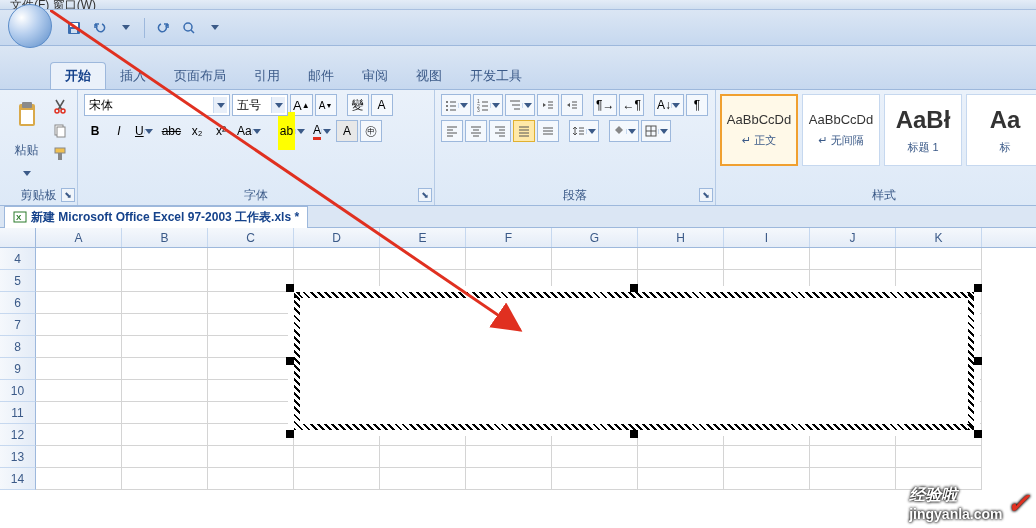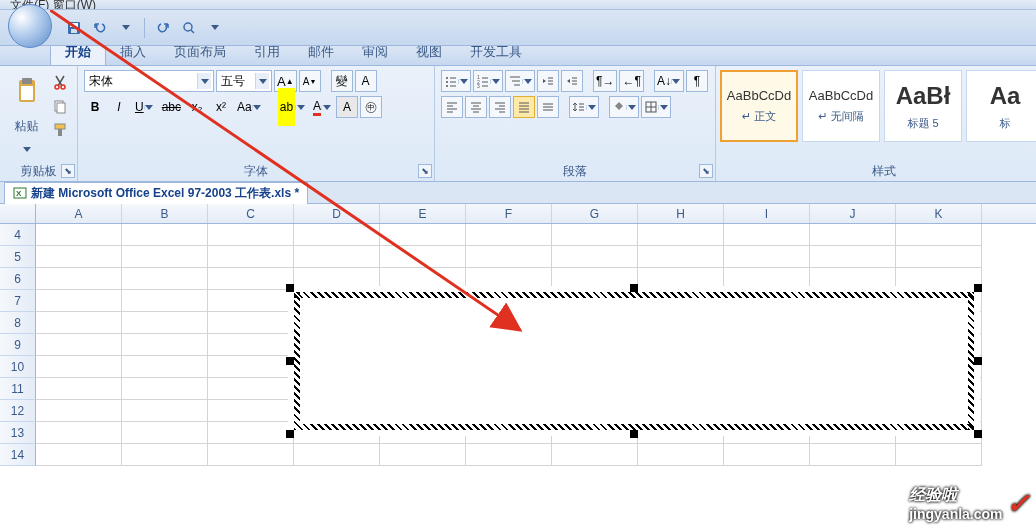--- a/index.html
+++ b/index.html
@@ -5,21 +5,21 @@
 * { margin: 0; padding: 0; box-sizing: border-box; font-family: "Microsoft YaHei", SimSun, sans-serif; }
 body { background: #fff; overflow: hidden; width: 1036px; height: 528px; position: relative; }
 
 .titlebar { background: linear-gradient(#e4ecf7,#d0dff0); height: 10px; border-bottom: 1px solid #a9c0e0; padding-left: 10px; font-size: 12px; color: #333; line-height: 10px; overflow: hidden; }
 .qat { background: linear-gradient(#dbe6f4,#c6d8ef); height: 36px; border-bottom: 1px solid #9db8dc; display: flex; align-items: center; padding-left: 50px; gap: 2px; position: relative; }
 .qat .orb { position: absolute; left: 8px; top: -6px; width: 44px; height: 44px; border-radius: 50%; background: radial-gradient(circle at 30% 30%, #fff, #b8d0ef 40%, #5a8cc9); border: 1px solid #5a8cc9; }
 .qat-btn { width: 24px; height: 22px; display: flex; align-items: center; justify-content: center; border-radius: 3px; }
 .qat-btn svg { width: 16px; height: 16px; }
 .qat-sep { width: 1px; height: 20px; background: #9db8dc; margin: 0 4px; }
 
-.tabs-row { background: linear-gradient(#dbe6f4,#c6d8ef); height: 20px; display: flex; align-items: flex-end; padding-left: 50px; border-bottom: 1px solid #9db8dc; }
+.tabs-row { background: linear-gradient(#dbe6f4,#c6d8ef); height: 44px; display: flex; align-items: flex-end; padding-left: 50px; border-bottom: 1px solid #9db8dc; }
 .tab { padding: 4px 14px; font-size: 13px; color: #3b5a88; cursor: pointer; }
 .tab.active { background: #eaf1fa; border: 1px solid #9db8dc; border-bottom: none; border-radius: 4px 4px 0 0; color: #15428b; font-weight: bold; }
 
 .ribbon { background: linear-gradient(#eaf1fa,#dde9f7); height: 116px; display: flex; border-bottom: 1px solid #9db8dc; }
 .group { border-right: 1px solid #b6cbe6; display: flex; flex-direction: column; position: relative; }
 .group-body { flex: 1; display: flex; padding: 4px 6px; gap: 4px; }
 .group-label { height: 18px; text-align: center; font-size: 12px; color: #3b5a88; position: relative; }
 .group-label .launcher { position: absolute; right: 2px; top: 1px; width: 14px; height: 14px; border: 1px solid #9db8dc; font-size: 9px; line-height: 12px; color: #3b5a88; background: #f0f5fb; }
 
 .clipboard-body { flex-direction: column; align-items: center; gap: 2px; padding: 6px 8px; }
@@ -169,21 +169,21 @@
             </div>
         </div>
       </div>
     </div>
     <div class="group-label"><span>剪贴板</span><div class="launcher">⬊</div></div>
   </div>
 
   <div class="group">
     <div class="group-body font-body">
       <div class="row">
-        <div class="combo" style="width:130px">
+        <div class="combo" style="width:146px">
             <span>宋体</span>
             <div class="arrow">
               <div class="tri-down"></div>
             </div>
           </div>
         <div class="combo" style="width:56px">
             <span>五号</span>
             <div class="arrow">
               <div class="tri-down"></div>
             </div>
@@ -377,21 +377,21 @@
         <div class="style-card sel">
           <div class="preview">AaBbCcDd</div>
           <div class="name">↵ 正文</div>
         </div>
         <div class="style-card">
           <div class="preview">AaBbCcDd</div>
           <div class="name">↵ 无间隔</div>
         </div>
         <div class="style-card big">
           <div class="preview">AaBł</div>
-          <div class="name">标题 5</div>
+          <div class="name">标题 1</div>
         </div>
         <div class="style-card big">
           <div class="preview">Aa</div>
           <div class="name">标</div>
         </div>
       </div>
     <div class="group-label">样式</div>
   </div>
 </div>
 

